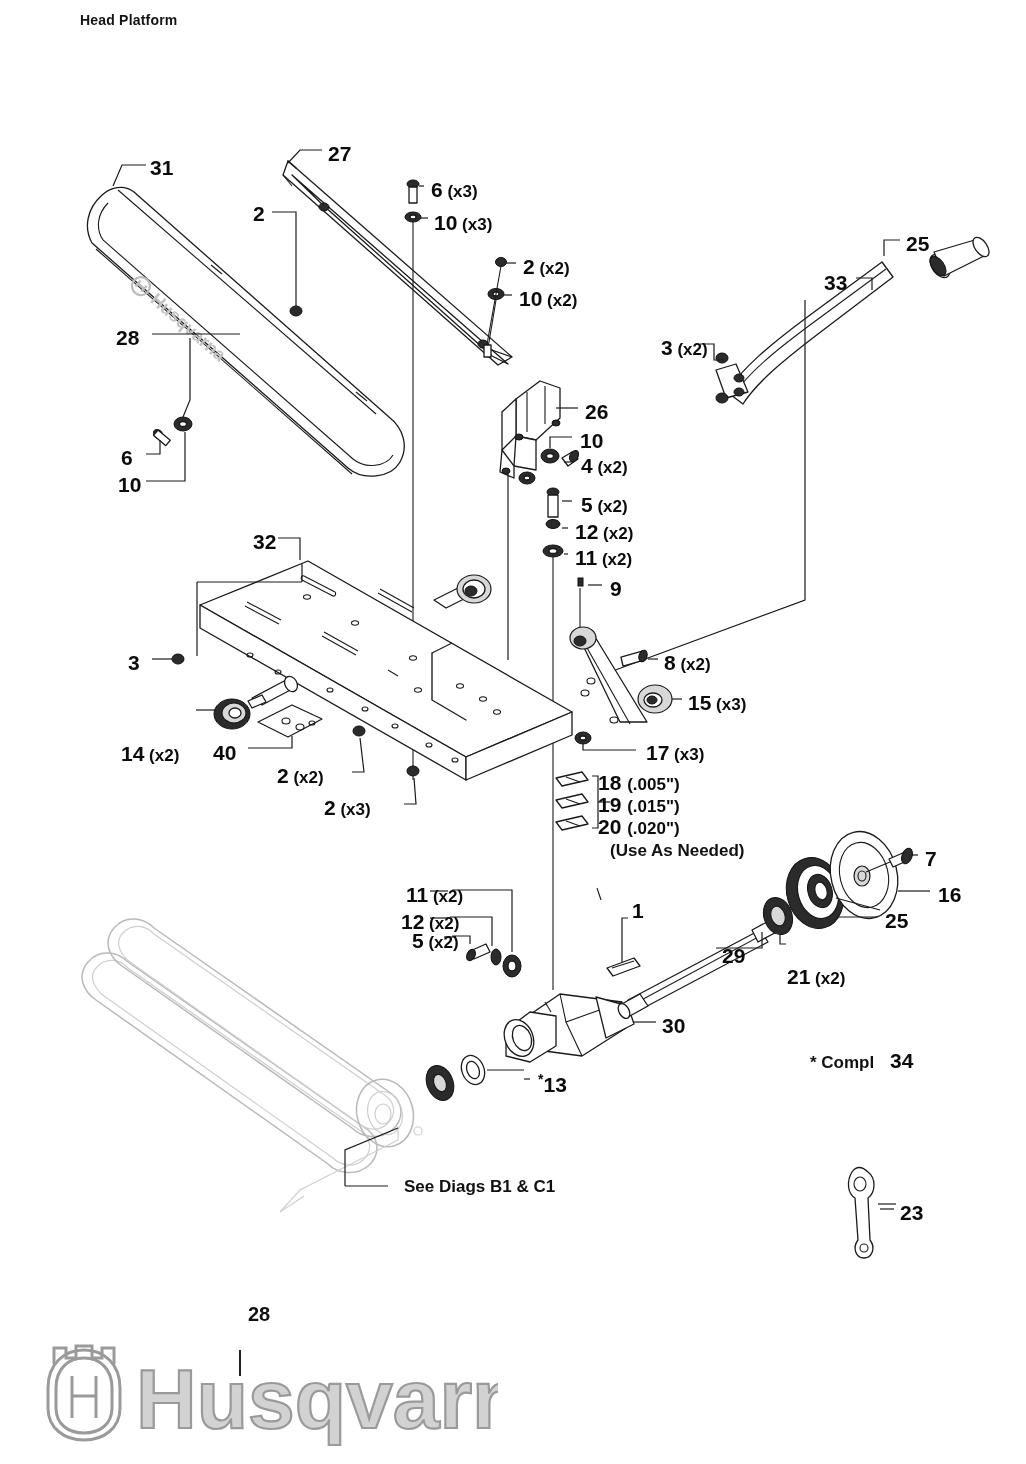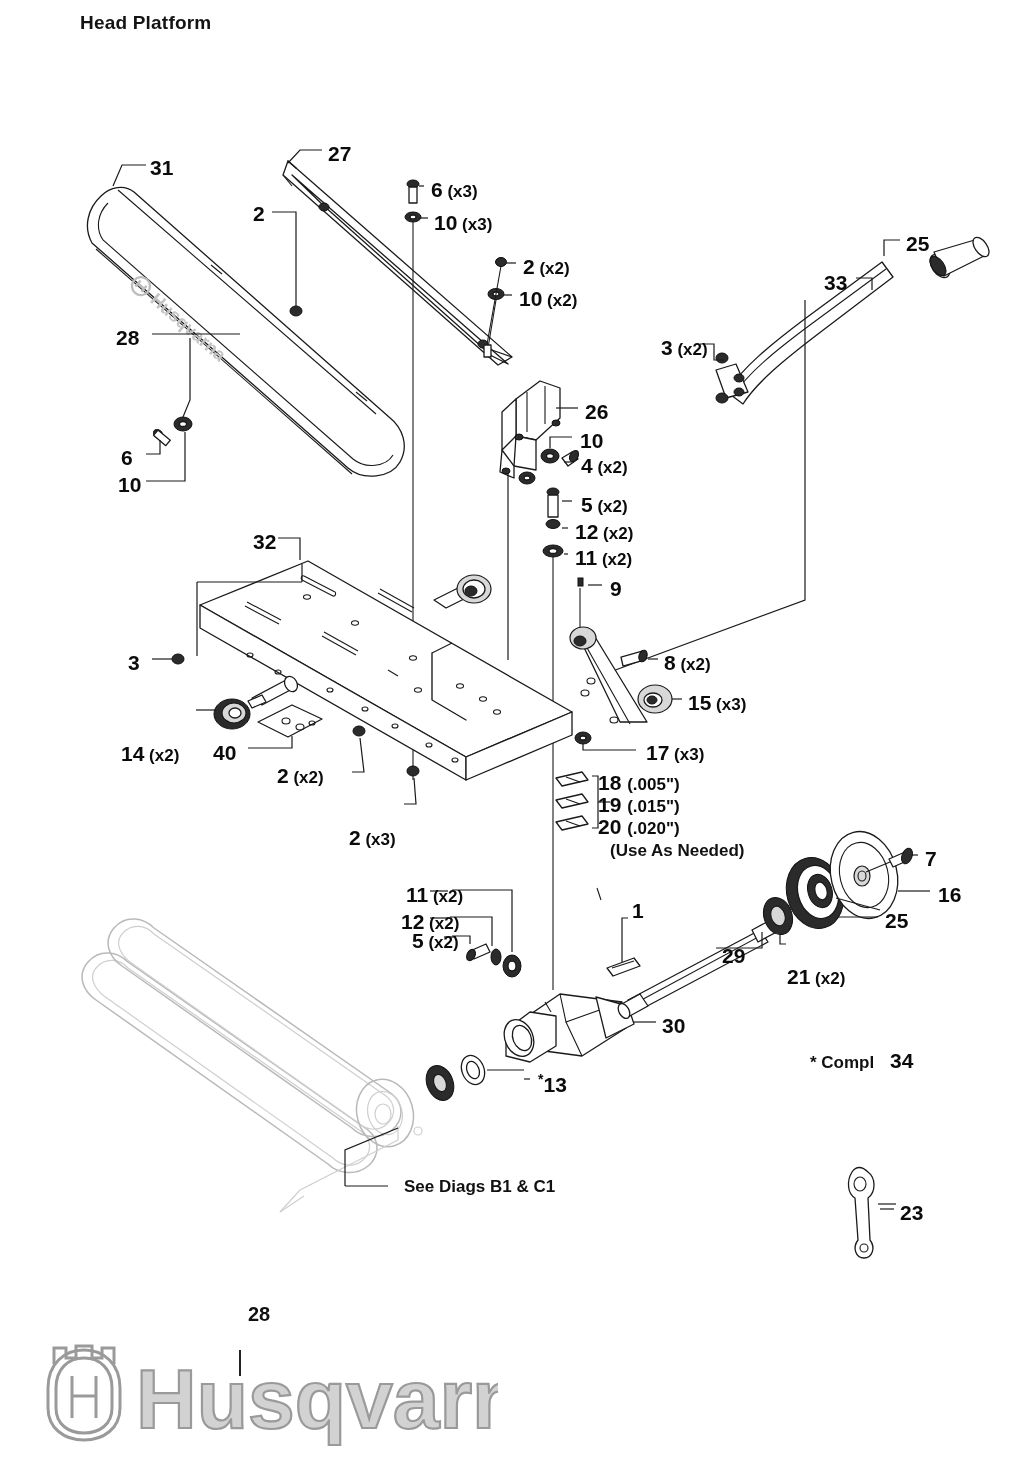--- a/index.html
+++ b/index.html
@@ -7,21 +7,21 @@
   body{
     width:1026px;height:1464px;position:relative;overflow:hidden;
     font-family:"Liberation Sans","DejaVu Sans",sans-serif;
     color:#111;
   }
   #sheet{position:absolute;left:0;top:0;width:1026px;height:1464px;}
   #art{position:absolute;left:0;top:0;width:1026px;height:1464px;}
 
   .page-title{
     position:absolute;left:80px;top:12px;
-    font-size:19px;font-weight:bold;letter-spacing:.2px;color:#141414;
+    font-size:14px;font-weight:bold;letter-spacing:.2px;color:#141414;
   }
 
   
   .cal{
     position:absolute;white-space:nowrap;
     font-weight:bold;font-size:21px;line-height:1;color:#0b0b0b;
   }
   .cal .qty{font-size:17px;font-weight:bold;}
   .note{
     position:absolute;white-space:nowrap;
@@ -419,21 +419,21 @@
       <div class="cal" style="left: 581px; top: 455px;"><span>4</span><span class="qty"> (x2)</span></div>
       <div class="cal" style="left: 581px; top: 494px;"><span>5</span><span class="qty"> (x2)</span></div>
       <div class="cal" style="left: 575px; top: 521px;"><span>12</span><span class="qty"> (x2)</span></div>
       <div class="cal" style="left: 575px; top: 547px;"><span>11</span><span class="qty"> (x2)</span></div>
       <div class="cal" style="left: 610px; top: 578px;"><span>9</span></div>
       <div class="cal" style="left: 253px; top: 531px;"><span>32</span></div>
       <div class="cal" style="left: 128px; top: 652px;"><span>3</span></div>
       <div class="cal" style="left: 121px; top: 703px; margin-top: 40px;"><span>14</span><span class="qty"> (x2)</span></div>
       <div class="cal" style="left: 213px; top: 742px;"><span>40</span></div>
       <div class="cal" style="left: 277px; top: 765px;"><span>2</span><span class="qty"> (x2)</span></div>
-      <div class="cal" style="left: 349px; top: 797px; margin-top: 30px;"><span>2</span><span class="qty"> (x3)</span></div>
+      <div class="cal" style="left: 324px; top: 797px;"><span>2</span><span class="qty"> (x3)</span></div>
       <div class="cal" style="left: 664px; top: 652px;"><span>8</span><span class="qty"> (x2)</span></div>
       <div class="cal" style="left: 688px; top: 692px;"><span>15</span><span class="qty"> (x3)</span></div>
       <div class="cal" style="left: 646px; top: 742px;"><span>17</span><span class="qty"> (x3)</span></div>
       <div class="cal" style="left: 406px; top: 884px;"><span>11</span><span class="qty"> (x2)</span></div>
       <div class="cal" style="left: 401px; top: 911px;"><span>12</span><span class="qty"> (x2)</span></div>
       <div class="cal" style="left: 412px; top: 930px;"><span>5</span><span class="qty"> (x2)</span></div>
       <div class="cal" style="left: 632px; top: 900px;"><span>1</span></div>
       <div class="cal" style="left: 925px; top: 848px;"><span>7</span></div>
       <div class="cal" style="left: 938px; top: 884px;"><span>16</span></div>
       <div class="cal" style="left: 885px; top: 910px;"><span>25</span></div>

